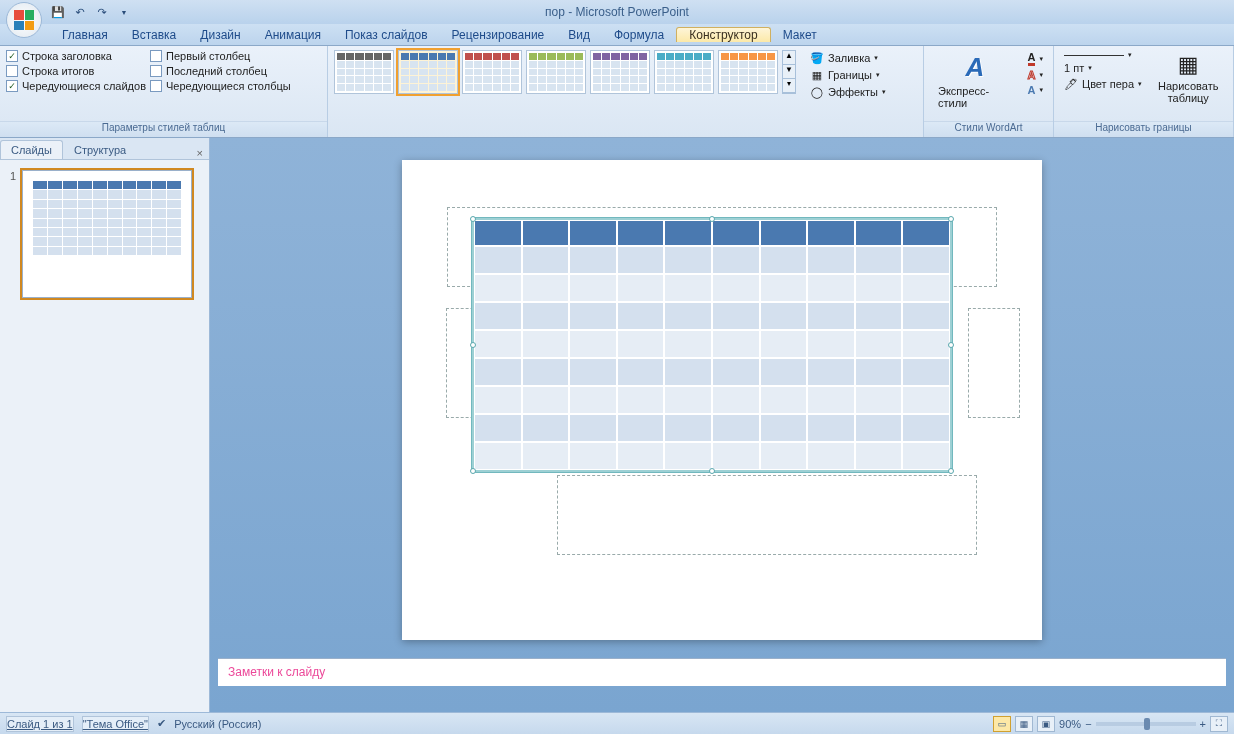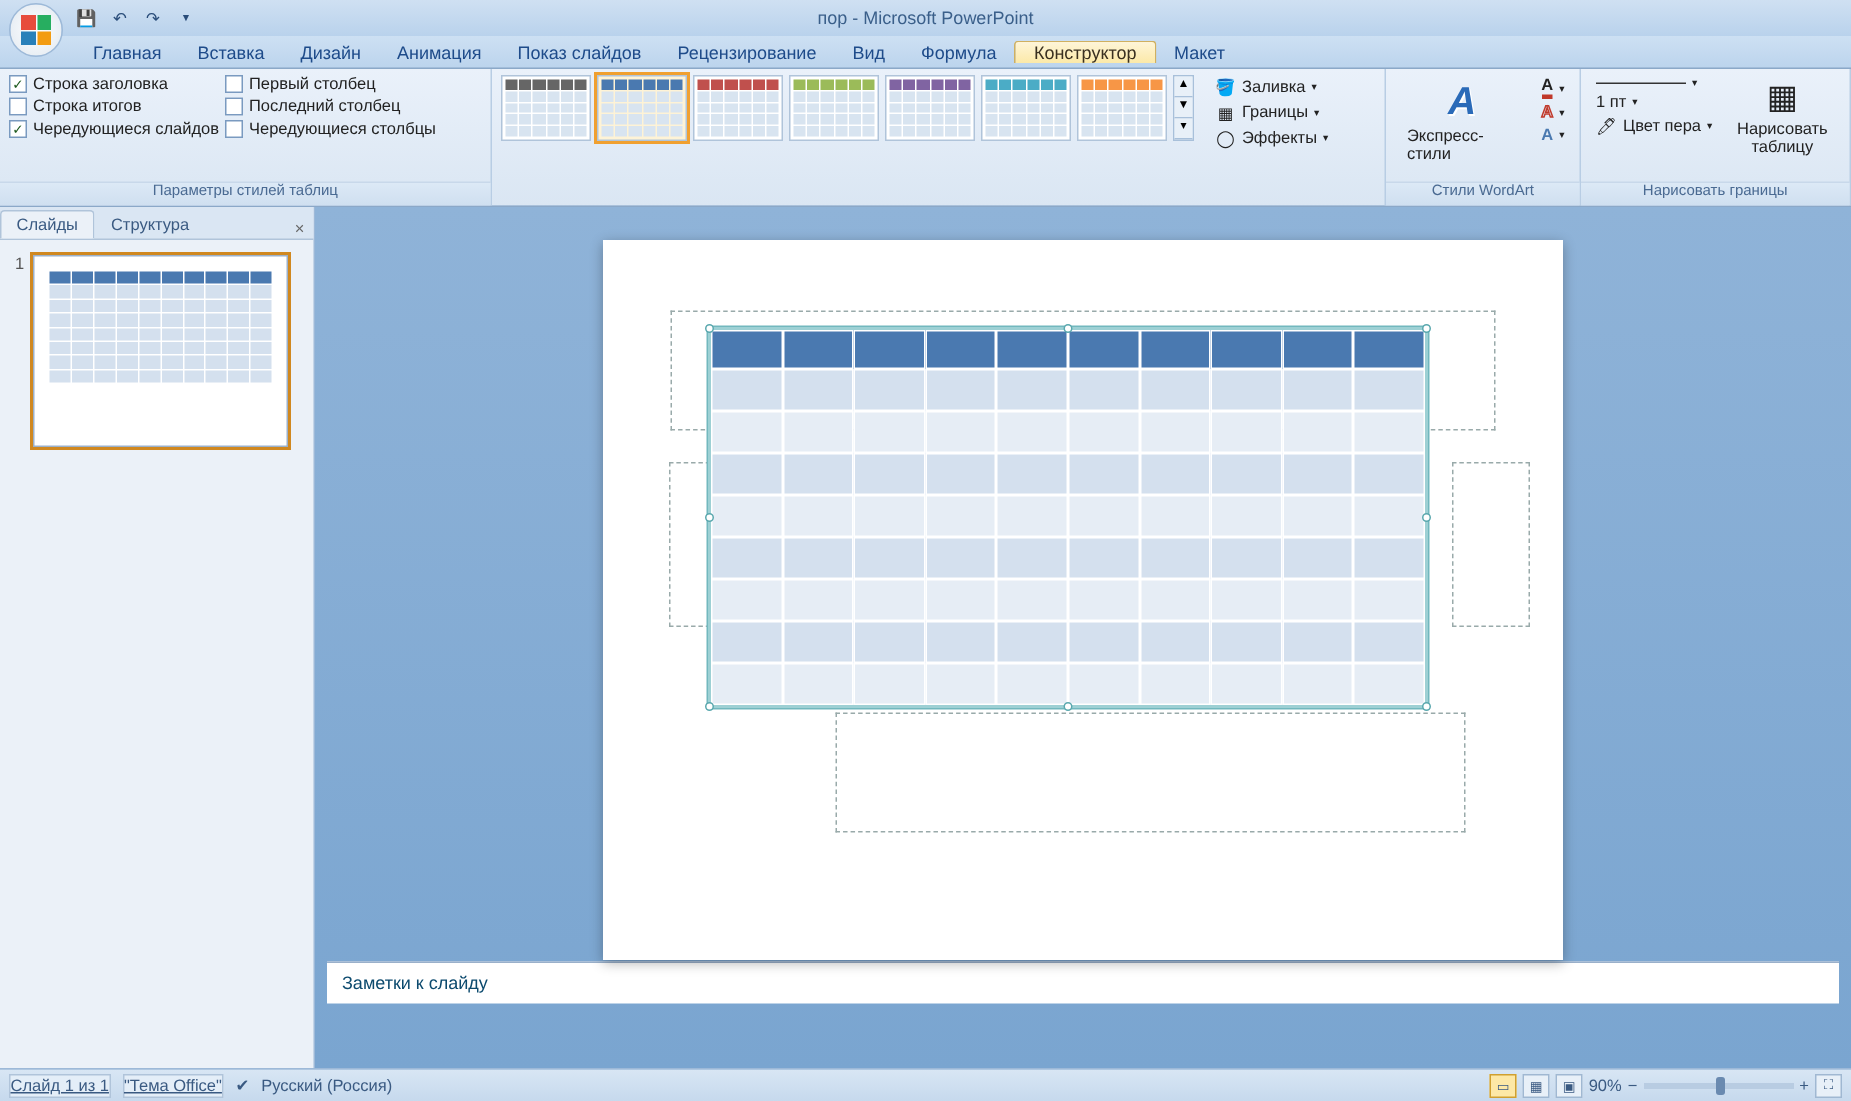--- a/index.html
+++ b/index.html
@@ -73,21 +73,21 @@
 .ph-bottom{left:155px;top:315px;width:420px;height:80px;}
 
 .big-table{position:absolute;left:70px;top:58px;width:480px;height:254px;border:2px solid #9dd0d4;outline:1px solid #72b8be;}
 .big-table-grid{width:100%;height:100%;display:grid;grid-template-rows:26px repeat(8,1fr);grid-template-columns:repeat(10,1fr);}
 .big-table-grid span{border:1px solid #fff;background:#d4e0ee;}
 .big-table-grid span.hdr{background:#4a79b0;}
 .big-table-grid span.alt{background:#e6edf5;}
 .handle{position:absolute;width:6px;height:6px;background:#fff;border:1px solid #5aa8ae;border-radius:50%;}
 
 
-.notes-area{background:#fff;border-top:1px solid #9ab0ca;padding:6px 10px;height:28px;flex-shrink:0;align-self:stretch;color:#0c4a6e;font-size:12px;margin:1px 8px 0 8px;}
+.notes-area{background:#fff;border-top:1px solid #9ab0ca;padding:6px 10px;height:28px;flex-shrink:0;align-self:stretch;color:#ec4899;font-size:12px;margin:18px 8px 0 8px;}
 
 
 .statusbar { height:22px; background:linear-gradient(#d8e6f4,#c6d9ed); border-top:1px solid #9db9d8; display:flex; align-items:center; font-size:11px; color:#3a5a82; padding:0 6px; gap:8px;}
 .status-seg{border:1px solid #b0c4da;padding:1px 0;background:#e4eef8;text-decoration:underline;}
 .statusbar .right{margin-left:auto;display:flex;align-items:center;gap:4px;}
 .view-btn{width:18px;height:16px;border:1px solid #a0b8d2;background:#e8f0f8;cursor:pointer;display:inline-flex;align-items:center;justify-content:center;font-size:9px;}
 .view-btn.active{background:#fde8a6;border-color:#d0a030;}
 .zoom-slider{width:100px;height:4px;background:#b8cce2;position:relative;}
 .zoom-slider::after{content:"";position:absolute;left:48%;top:-4px;width:6px;height:12px;background:#6a8ab0;border-radius:2px;}
 </style>

